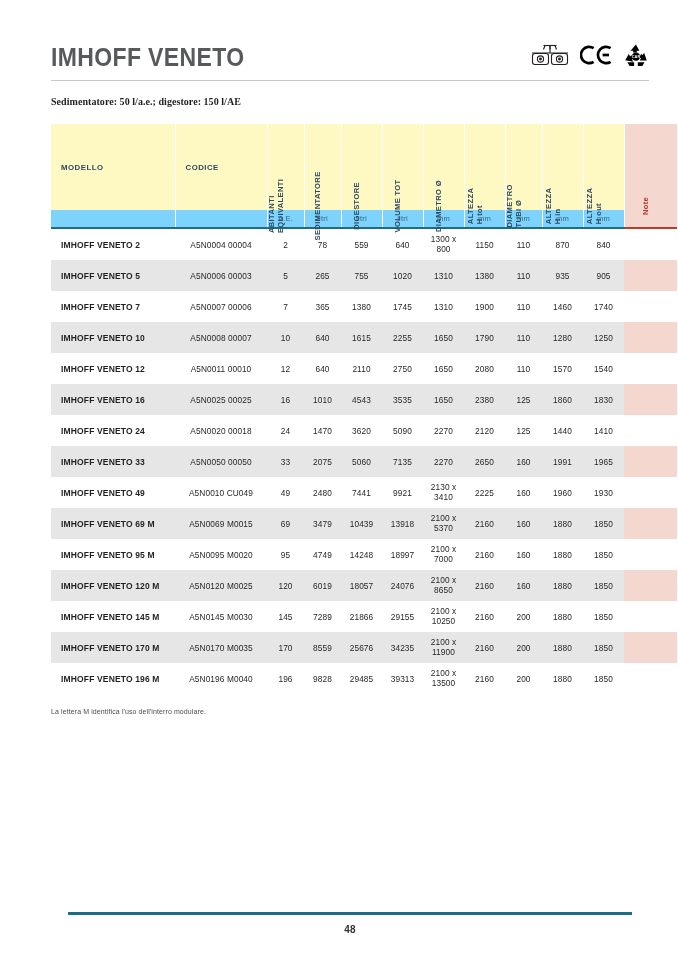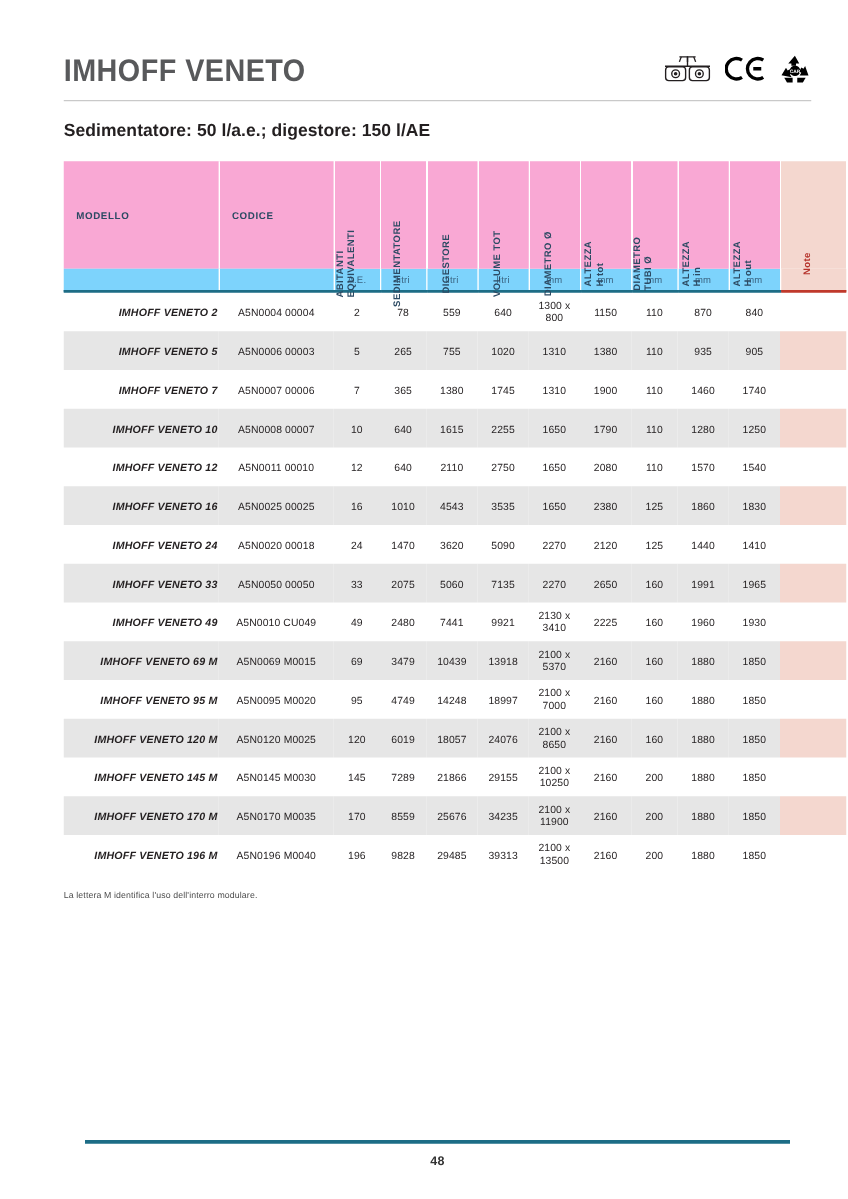--- a/index.html
+++ b/index.html
@@ -68,42 +68,43 @@
     color: #1b6a96;
     letter-spacing: 0.1px;
   }
   .norms-line {
     font-size: 9.8px;
     color: #231f20;
     letter-spacing: 0.05px;
   }
   .capacity-note {
     margin-top: 15px;
-    font-size: 14px;
+    font-size: 10px;
     font-weight: bold;
     color: #231f20;
     letter-spacing: 0.05px;
+    font-family: Liberation Serif, serif;
   }
 
   
   table.spec {
     margin-top: 17px;
     border-collapse: collapse;
     width: 564px;
     table-layout: fixed;
   }
   table.spec col.c-model  { width: 124px; }
   table.spec col.c-code   { width: 92px;  }
   table.spec col.c-num    { width: 37px;  }
   table.spec col.c-numw   { width: 41px;  }
   table.spec col.c-note   { width: 53px;  }
 
   
   thead th {
-    background: #f9a8d4;
+    background: #fef9c3;
     padding: 0;
     vertical-align: bottom;
     border-right: 1px solid #ffffff;
     font-weight: normal;
   }
   thead th.note-h {
     background: #f4d7cf;
     border-right: none;
   }
   .vhead-cell { height: 86px; position: relative; }
@@ -153,26 +154,25 @@
   
   tbody td {
     height: 29px;
     font-size: 8.3px;
     text-align: center;
     vertical-align: middle;
     color: #231f20;
     letter-spacing: 0.1px;
   }
   tbody td.model {
-    text-align: right;
+    text-align: left;
     padding-left: 10px;
     font-weight: bold;
     font-size: 8.5px;
     letter-spacing: 0.15px;
-    font-style: italic;
   }
   tbody tr.alt td { background: #e6e6e6; }
   tbody tr.alt td.note-c { background: #f4d7cf; }
   tbody tr td.note-c { background: transparent; }
   .two-line { line-height: 1.15; }
 
   
   .footnote {
     margin-top: 14px;
     font-size: 7px;

